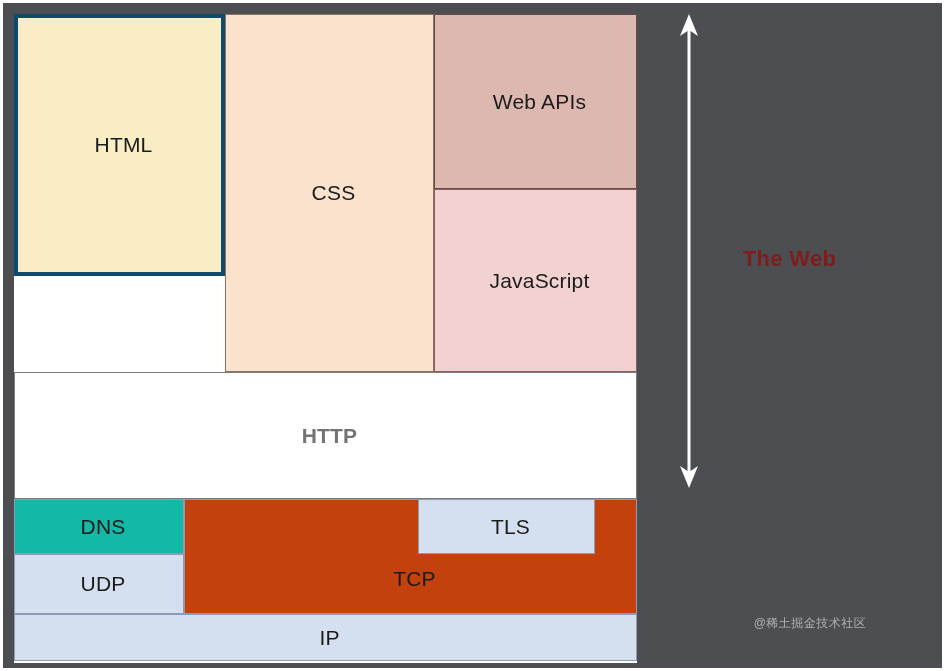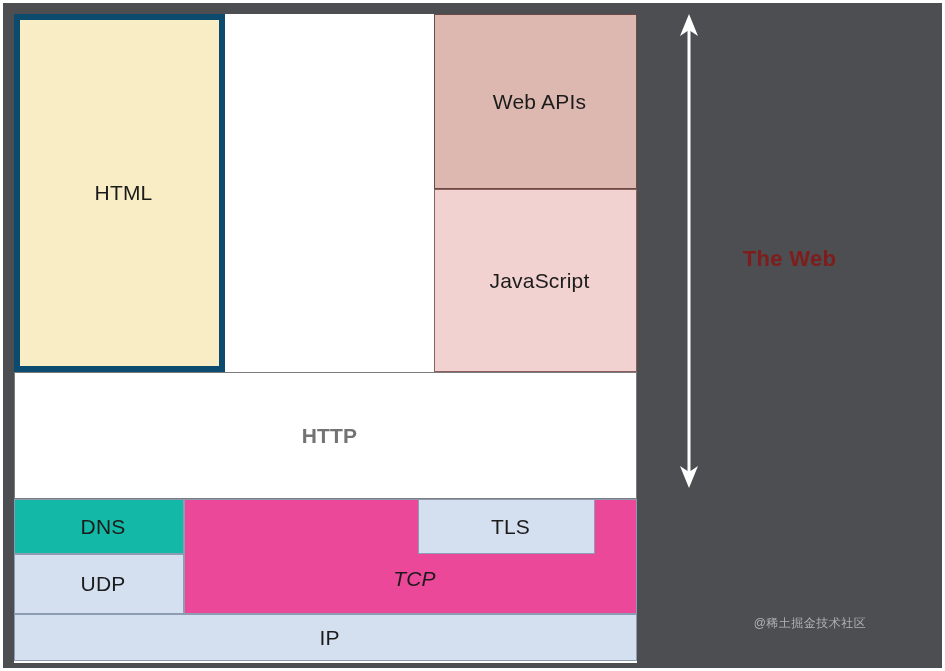--- a/index.html
+++ b/index.html
@@ -46,23 +46,23 @@
     justify-content: center;
     font-size: 21px;
     color: #1b1b1b;
     letter-spacing: 0.2px;
     white-space: nowrap;
     padding-left: 8px;
   }
 
   
   .cell--html {
-    left: 0; top: 0; width: 211px; height: 358px;
+    left: 0; top: 0; width: 211px; height: 262px;
     background: #f8edc4;
-    border: 6px solid #0c4a6e;
+    border: 4px solid #0c4a6e;
   }
   .cell--css {
     left: 211px; top: 0; width: 209px; height: 358px;
     background: #fae2cc;
     border: 1px solid #8a7561;
   }
   .cell--webapis {
     left: 420px; top: 0; width: 203px; height: 175px;
     background: #ddb8b1;
     border: 1px solid #6b4a44;
@@ -89,25 +89,24 @@
     background: #14b8a6;
     border: 1px solid #8d9cb2;
   }
   .cell--udp {
     left: 0; top: 540px; width: 170px; height: 60px;
     background: #d4e0f0;
     border: 1px solid #8d9cb2;
   }
   .cell--tcp {
     left: 170px; top: 485px; width: 453px; height: 115px;
-    background: #ec4899;
+    background: #c2410c;
     border: 1px solid #8d9cb2;
     align-items: flex-end;
     padding-bottom: 22px;
-    font-style: italic;
   }
   .cell--tls {
     left: 404px; top: 485px; width: 177px; height: 55px;
     background: #d4e0f0;
     border: 1px solid #8d9cb2;
   }
   .cell--ip {
     left: 0; top: 600px; width: 623px; height: 47px;
     background: #d4e0f0;
     border: 1px solid #8d9cb2;
@@ -152,20 +151,23 @@
 <div id="stage">
 
   <div id="frame">
 
     <div id="stack">
 
       <div class="cell cell--html">
         <span>HTML</span>
       </div>
 
+      <div class="cell cell--css">
+        <span>CSS</span>
+      </div>
 
       <div class="cell cell--webapis">
         <span>Web APIs</span>
       </div>
 
       <div class="cell cell--javascript">
         <span>JavaScript</span>
       </div>
 
       <div class="cell cell--http">

